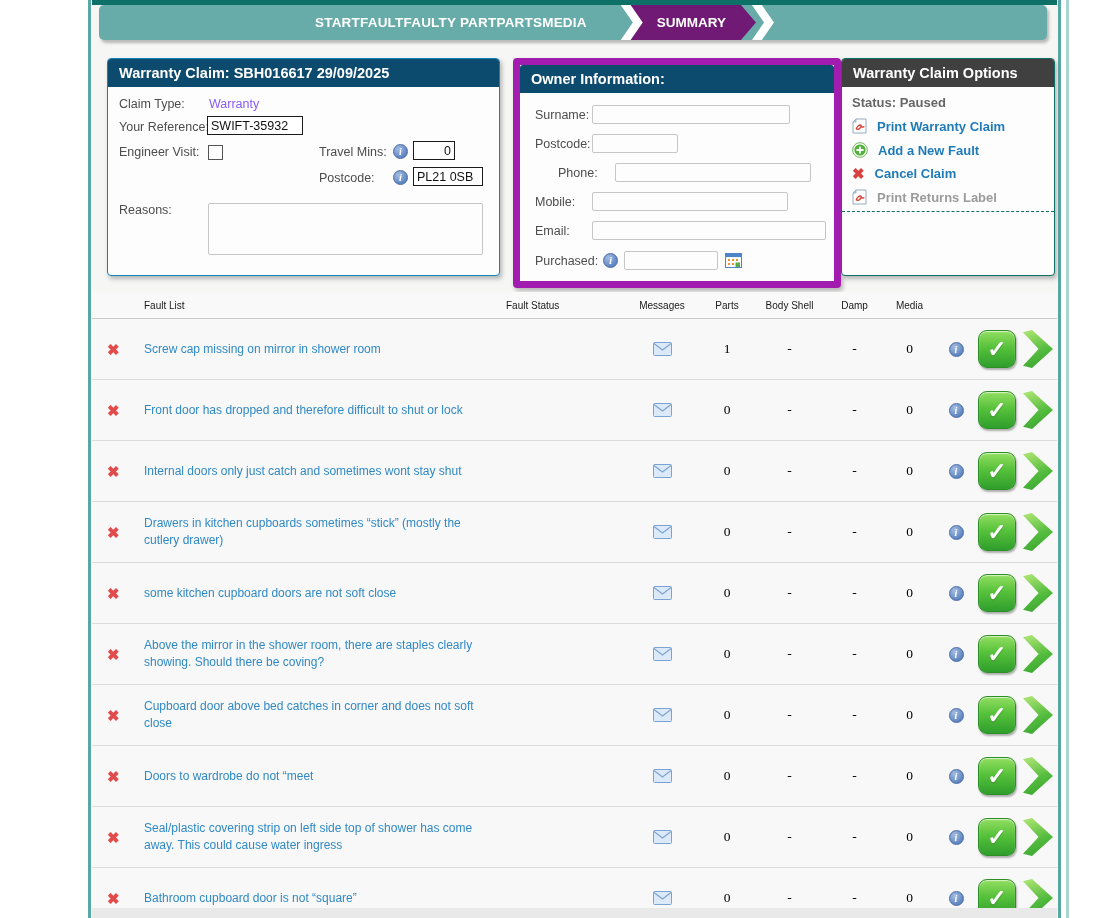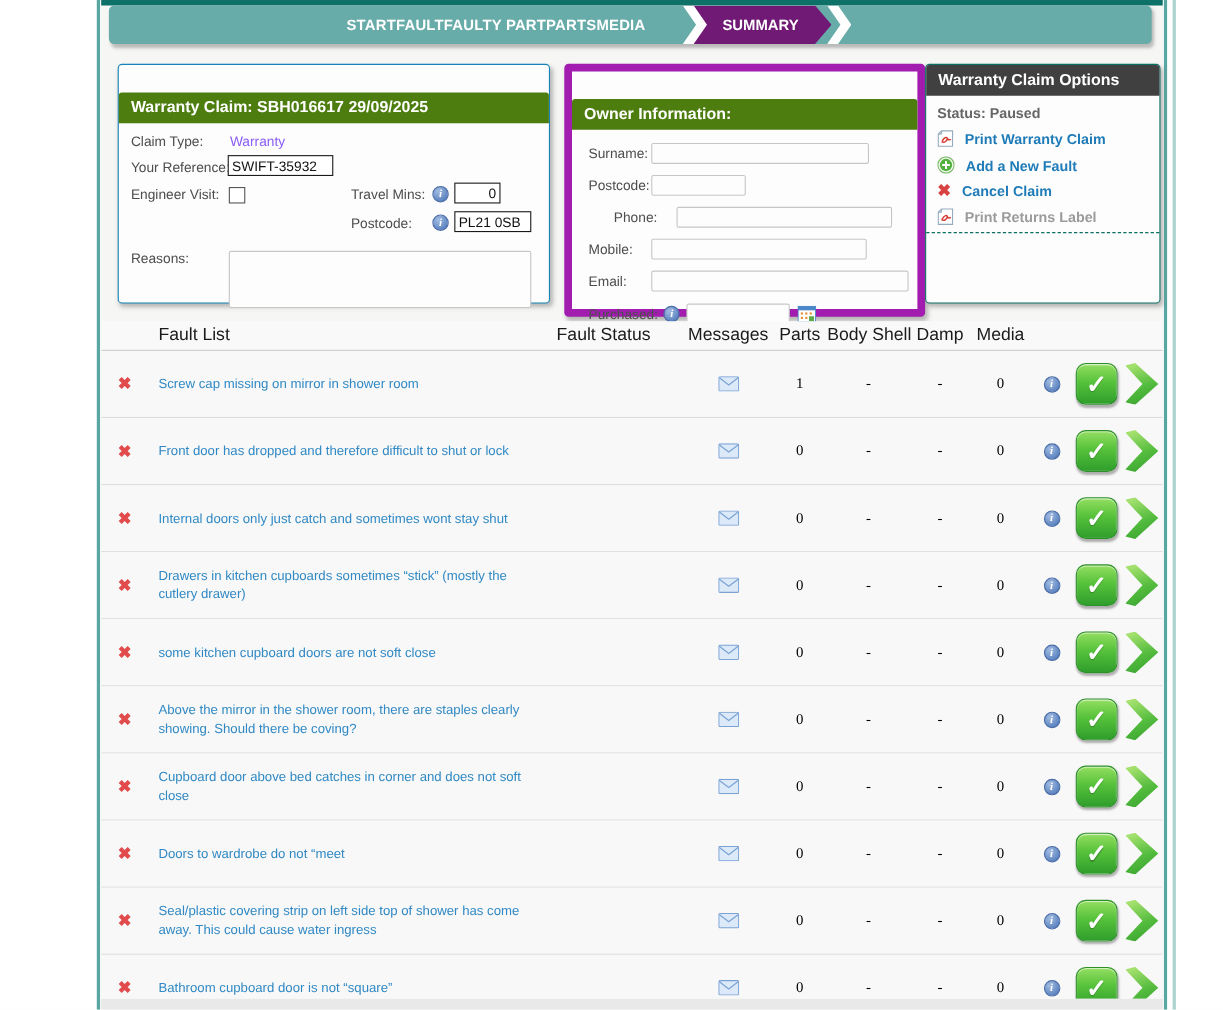--- a/index.html
+++ b/index.html
@@ -40,21 +40,21 @@
   }
 
   
   .panel { position:absolute; top:58px; background:#fdfdfd; border-radius:4px;
     box-shadow:2px 3px 4px rgba(120,120,120,.5); }
   .panel1 { left:16px;  width:391px; height:216px; border:1px solid #1583b8; }
   .panel2 { left:422px; width:314px; height:216px; border:7px solid #a21caf; }
   .panel3 { left:750px; width:212px; height:216px; border:1px solid #0c6f63; }
   .phead { height:28px; display:flex; align-items:center; padding:0 11px;
     color:#fff; font-weight:bold; font-size:14.5px; border-radius:3px 3px 0 0; white-space:nowrap; }
-  .phead.blue { background:#4d7c0f;margin-top:25px; }
+  .phead.blue { background:#0c4a6e; }
   .phead.green{ background:#404040; }
   .pbody { position:relative; height:188px; font-size:12.5px; color:#4d4d4d; }
   .abs { position:absolute; }
   .flabel { color:#4d4d4d; }
 
   .txt-input { border:1px solid #1a1a1a; background:#fff; height:17px; font-size:12.5px;
     font-family:"Liberation Sans",sans-serif; padding:0 3px; color:#111; }
   .soft-input { border:1px solid #c6c6c6; background:#fdfdfd; height:17px; border-radius:2px;
     font-size:12.5px; font-family:"Liberation Sans",sans-serif; padding:0 4px; color:#333; }
   .checkbox { width:13px; height:13px; border:1px solid #555; background:#fff; display:inline-block; cursor:pointer; }
@@ -79,21 +79,21 @@
   .opt-row { display:flex; align-items:center; gap:10px; cursor:pointer; }
   .opt-row .opt-label { font-weight:bold; font-size:13px; color:#1e7bb8; text-decoration:none; }
   .opt-row.disabled .opt-label { color:#9b9b9b; cursor:default; }
   .dash-line { position:absolute; left:0; right:0; top:124px; border-top:1px dashed #0c6f63; }
   .cancel-x { color:#d94040; font-weight:bold; font-size:15px; line-height:1; }
 
   
   .ftable { position:absolute; left:1px; top:292px; width:965px; height:616px;
     background:#f9f9f9; overflow:hidden; }
   .tgrid { display:grid; grid-template-columns:48px 360px 122px 80px 50px 75px 55px 55px 38px 44px 38px; align-items:center; }
-  .thead { height:26px; border-bottom:1px solid #c9c9c9; font-size:16px; color:#1a1a1a; }
+  .thead { height:26px; border-bottom:1px solid #c9c9c9; font-size:10px; color:#1a1a1a; }
   .thead .hc { white-space:nowrap; }
   .hc.left { text-align:left; padding-left:6px; }
   .hc.c2 { padding-left:4px; }
   .hc.ctr { text-align:center; }
   .trow { min-height:60px; border-bottom:1px solid #dcdcdc; background:#f8f8f8; }
   .cell { display:flex; align-items:center; justify-content:center; }
   .cdel { justify-content:flex-start; padding-left:15px; }
   .xicon { color:#e14b4b; font-size:15px; font-weight:bold; cursor:pointer; line-height:1; }
   .ctext { justify-content:flex-start; text-align:left; color:#3089c4; font-size:12px;
     line-height:1.4; padding:4px 14px 4px 4px; cursor:pointer; text-decoration:none; }

